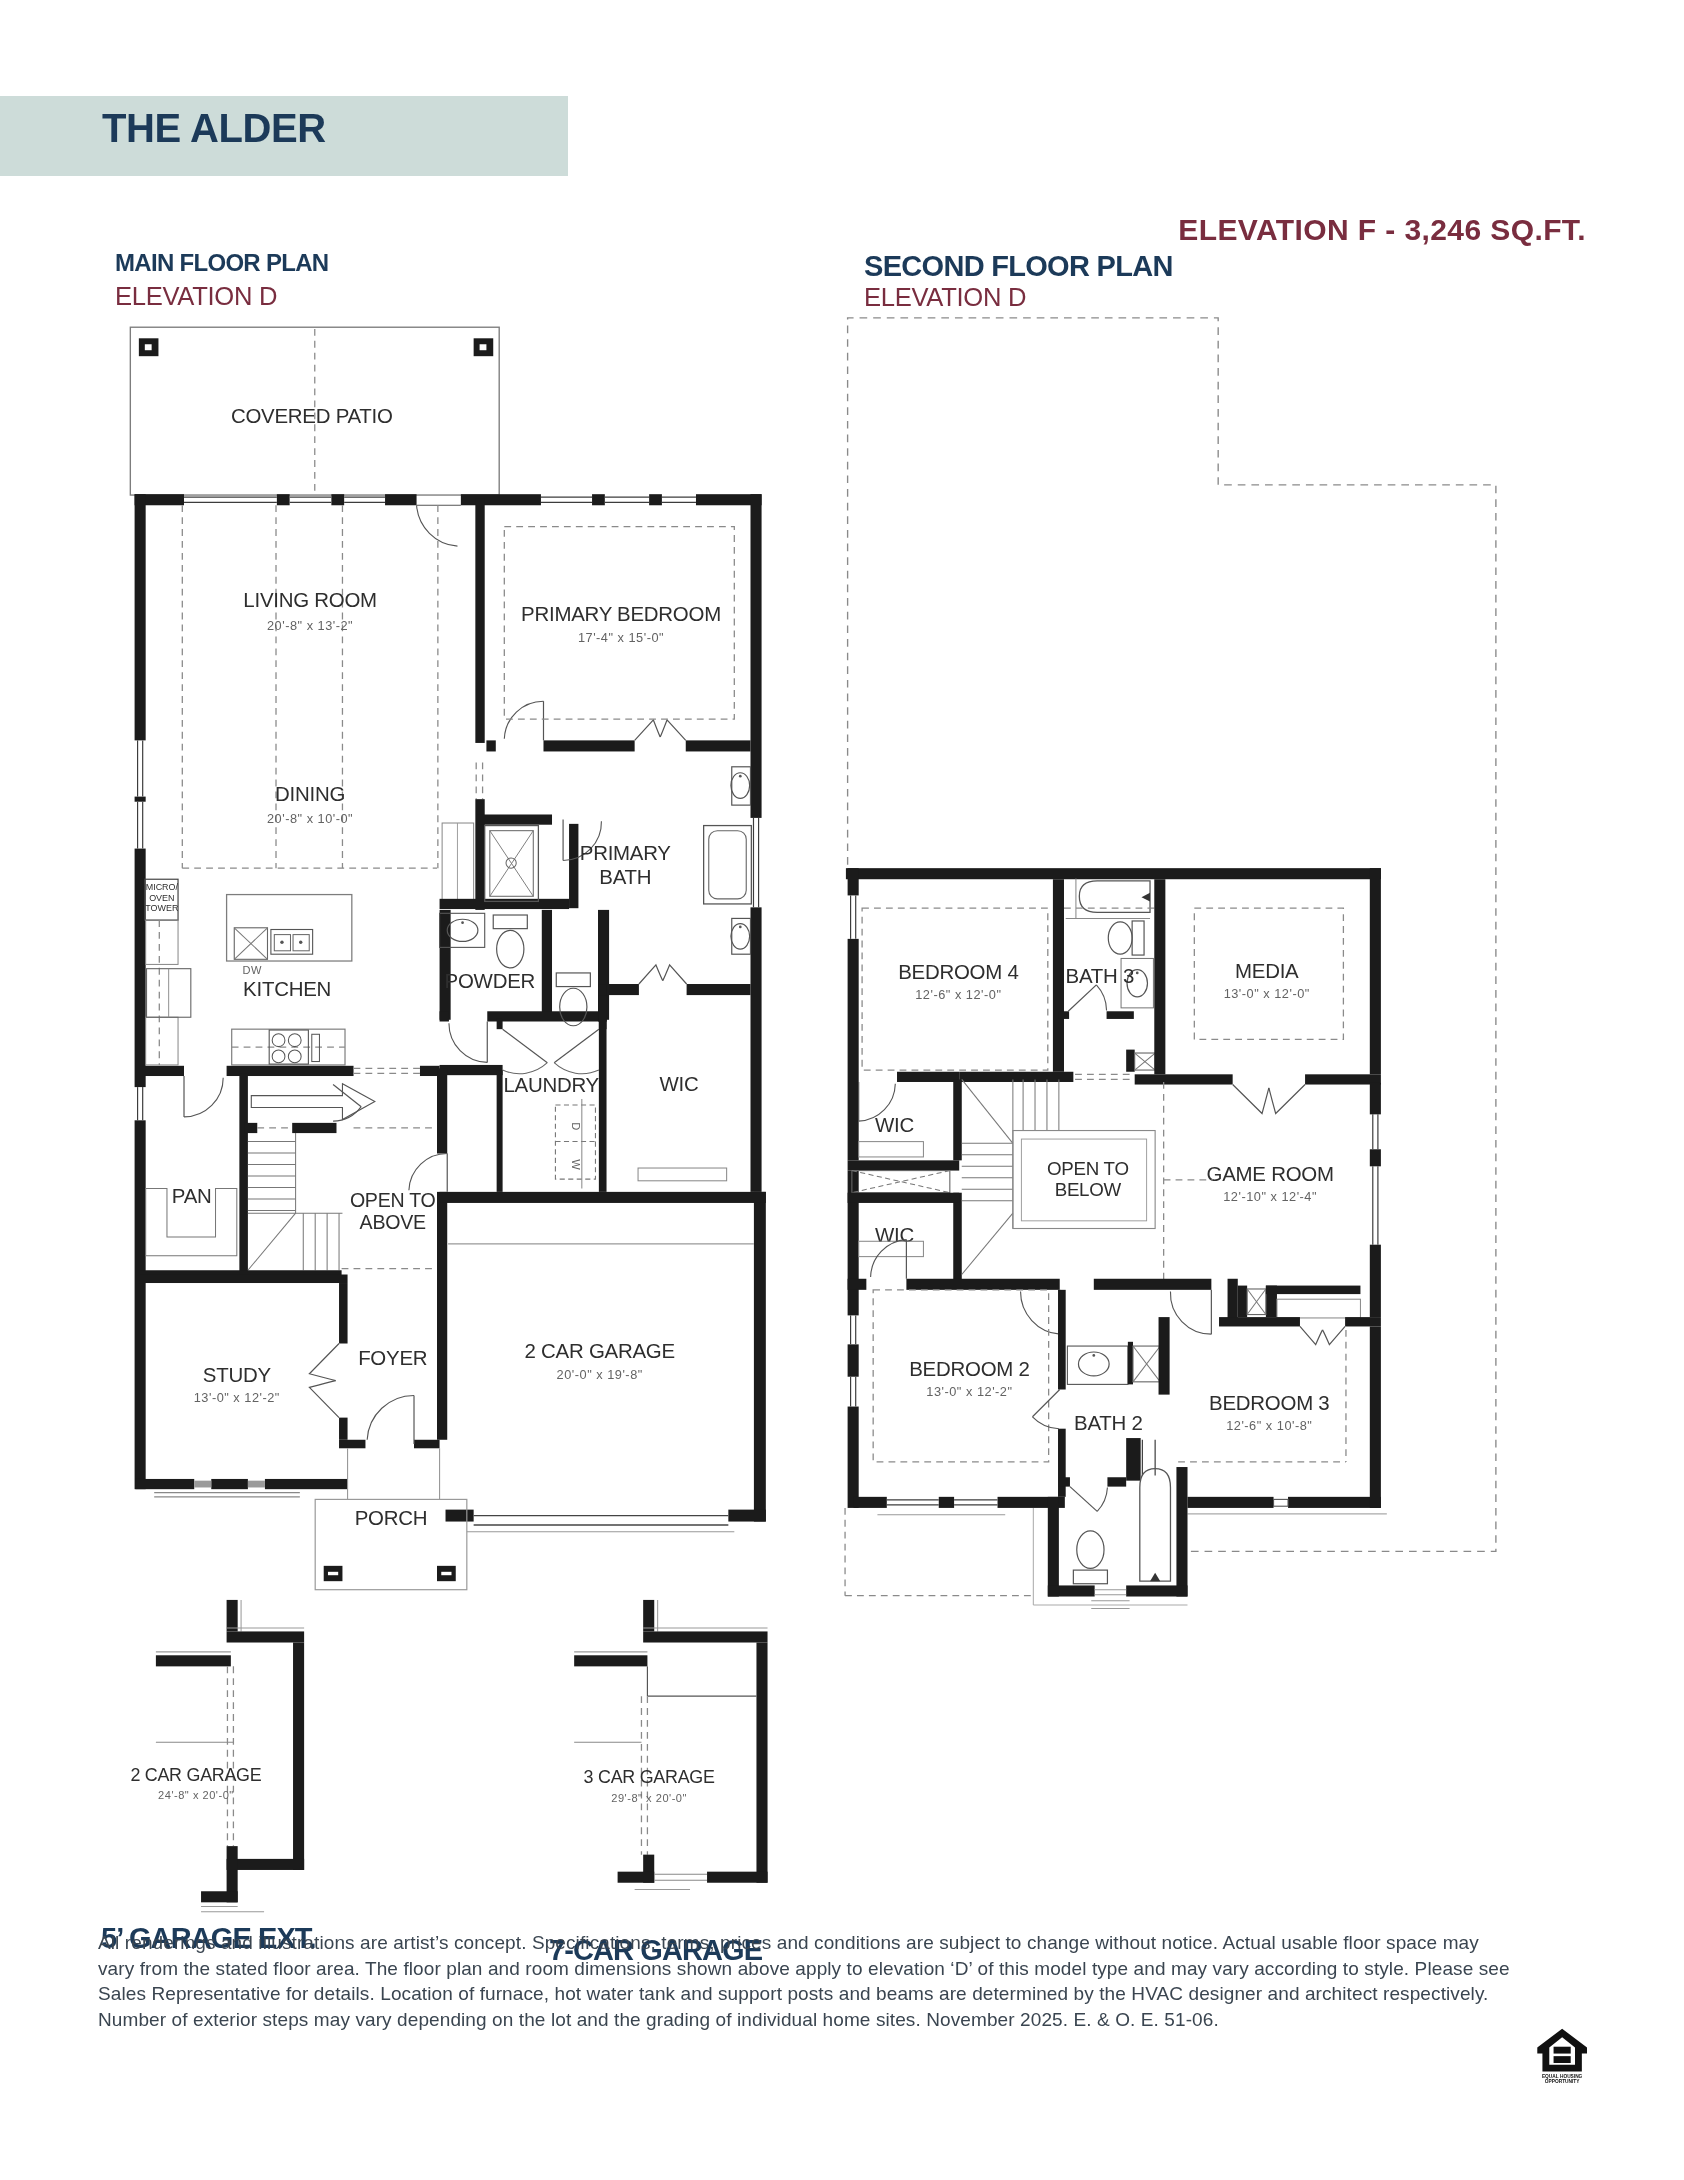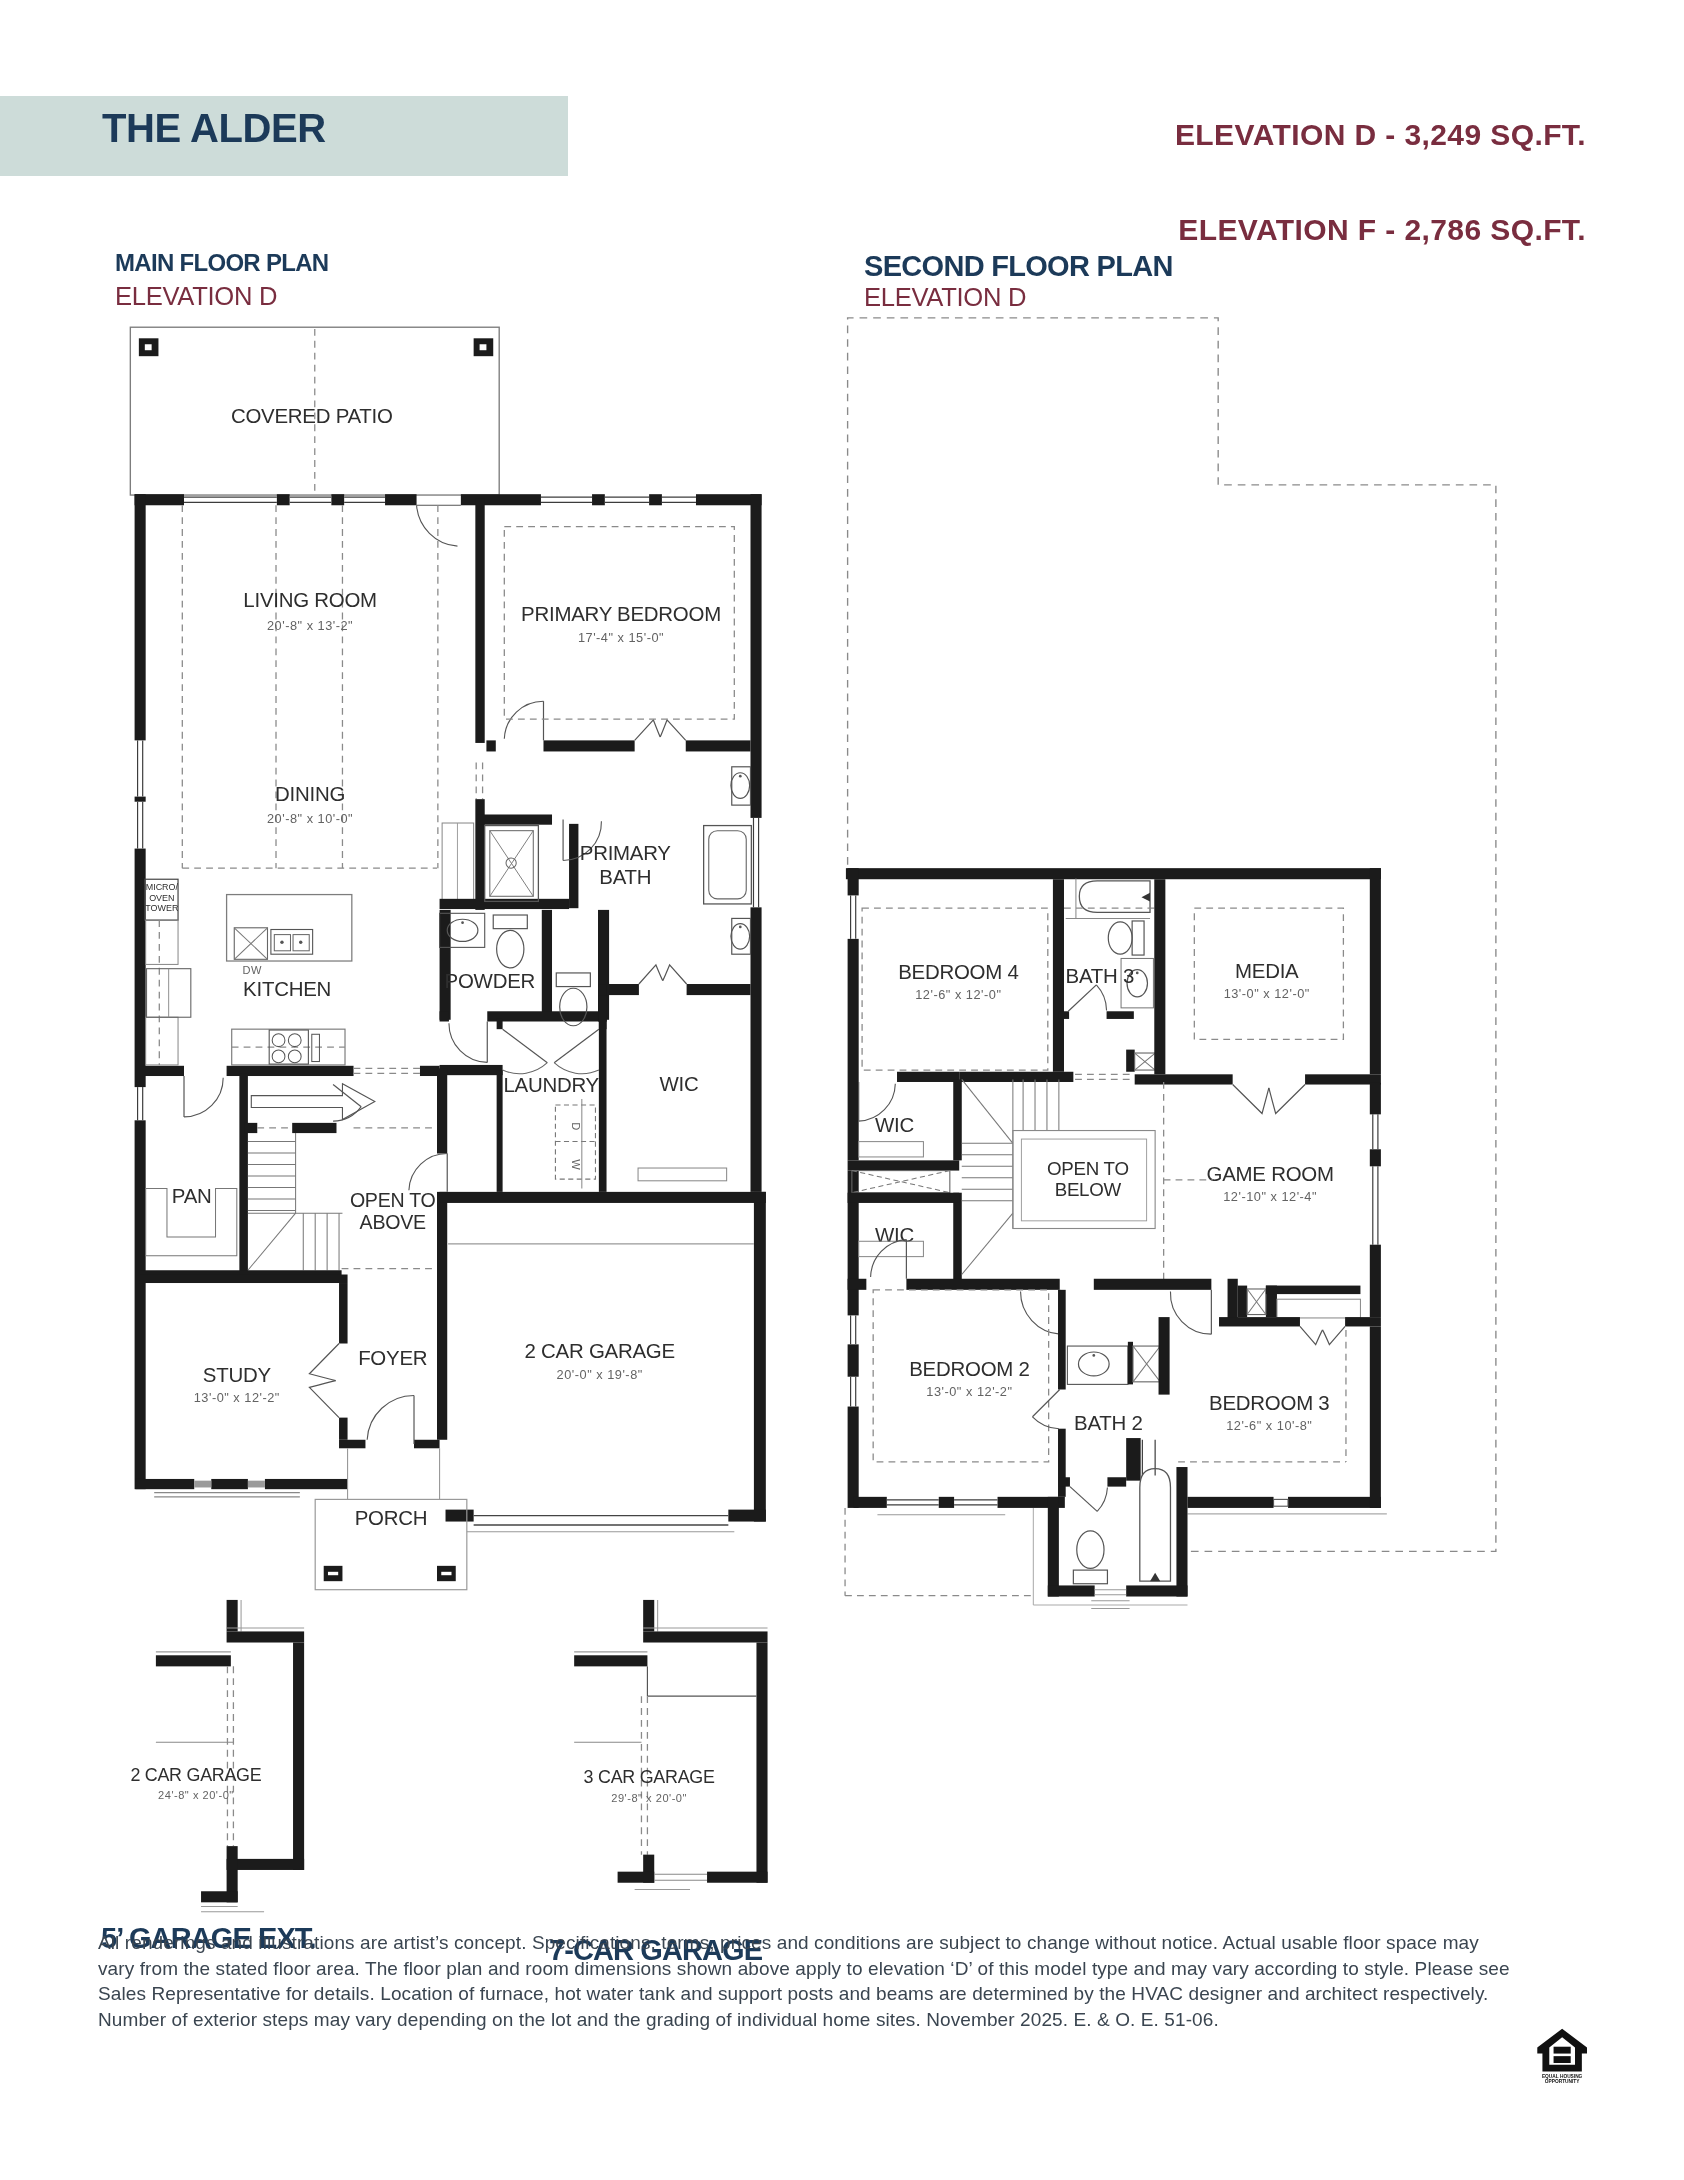--- a/index.html
+++ b/index.html
@@ -12,24 +12,23 @@
   .maroon{color:#792d3f;}
 </style>
 </head>
 <body>
 <div id="page">
 
   <div class="abs" style="left:0;top:96px;width:568px;height:80px;background:#cddcd9;"></div>
 
   <div class="abs navy" style="left:102px;top:106px;font-size:40px;font-weight:bold;letter-spacing:-0.4px;">THE ALDER</div>
 
-  <div class="abs maroon" style="left:852px;top:118px;width:734px;text-align:right;font-size:30px;font-weight:bold;letter-spacing:0.4px;">ELEVATION D - 3,249 SQ.FT.</div>
-
-
-  <div class="abs maroon" style="left:852px;top:213px;width:734px;text-align:right;font-size:30px;font-weight:bold;letter-spacing:0.4px;">ELEVATION F - 2,786 SQ.FT.</div>
+
+
+  <div class="abs maroon" style="left:852px;top:213px;width:734px;text-align:right;font-size:30px;font-weight:bold;letter-spacing:0.4px;">ELEVATION F - 3,246 SQ.FT.</div>
 
   <div class="abs navy" style="left:115px;top:249px;font-size:24px;font-weight:bold;letter-spacing:-0.7px;">MAIN FLOOR PLAN</div>
 
   <div class="abs maroon" style="left:115px;top:282px;font-size:25.6px;letter-spacing:-0.3px;">ELEVATION D</div>
 
   <div class="abs navy" style="left:864px;top:250px;font-size:29px;font-weight:bold;letter-spacing:-0.7px;">SECOND FLOOR PLAN</div>
 
   <div class="abs maroon" style="left:864px;top:283px;font-size:25.6px;letter-spacing:-0.3px;">ELEVATION D</div>
 
   <svg class="abs" style="left:0;top:0;" width="1685" height="2181" viewBox="0 0 1978 2560">

